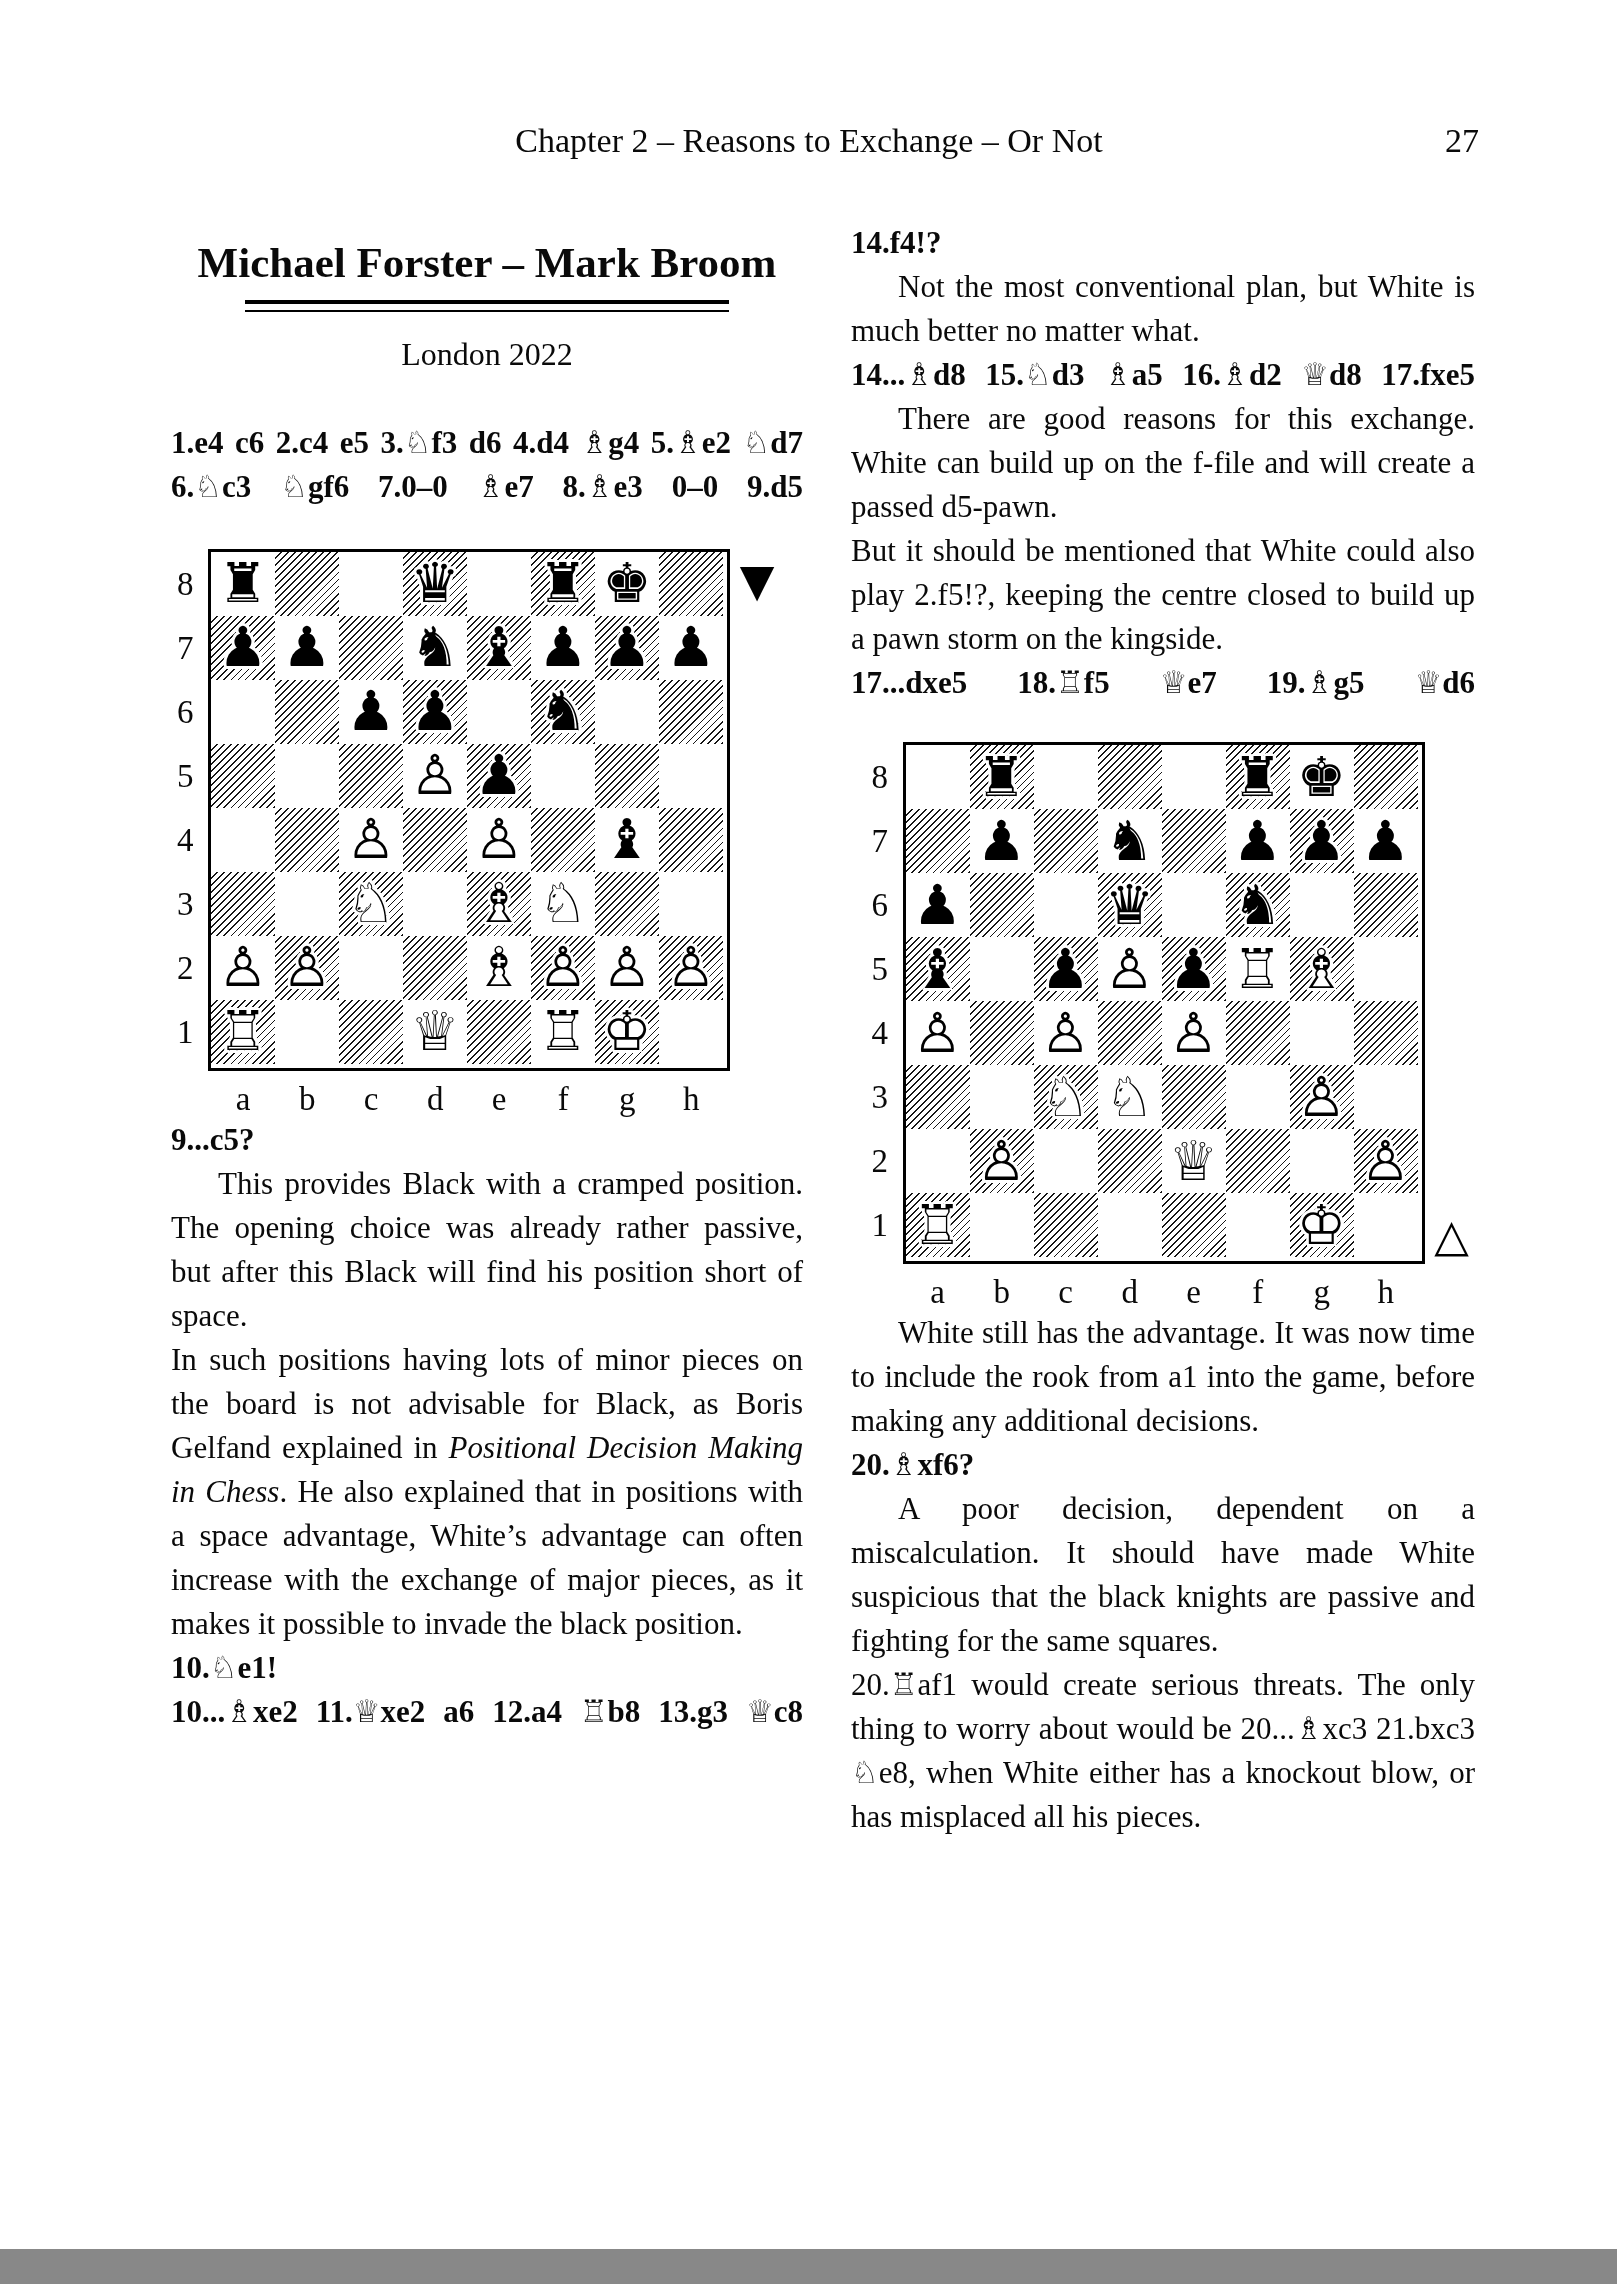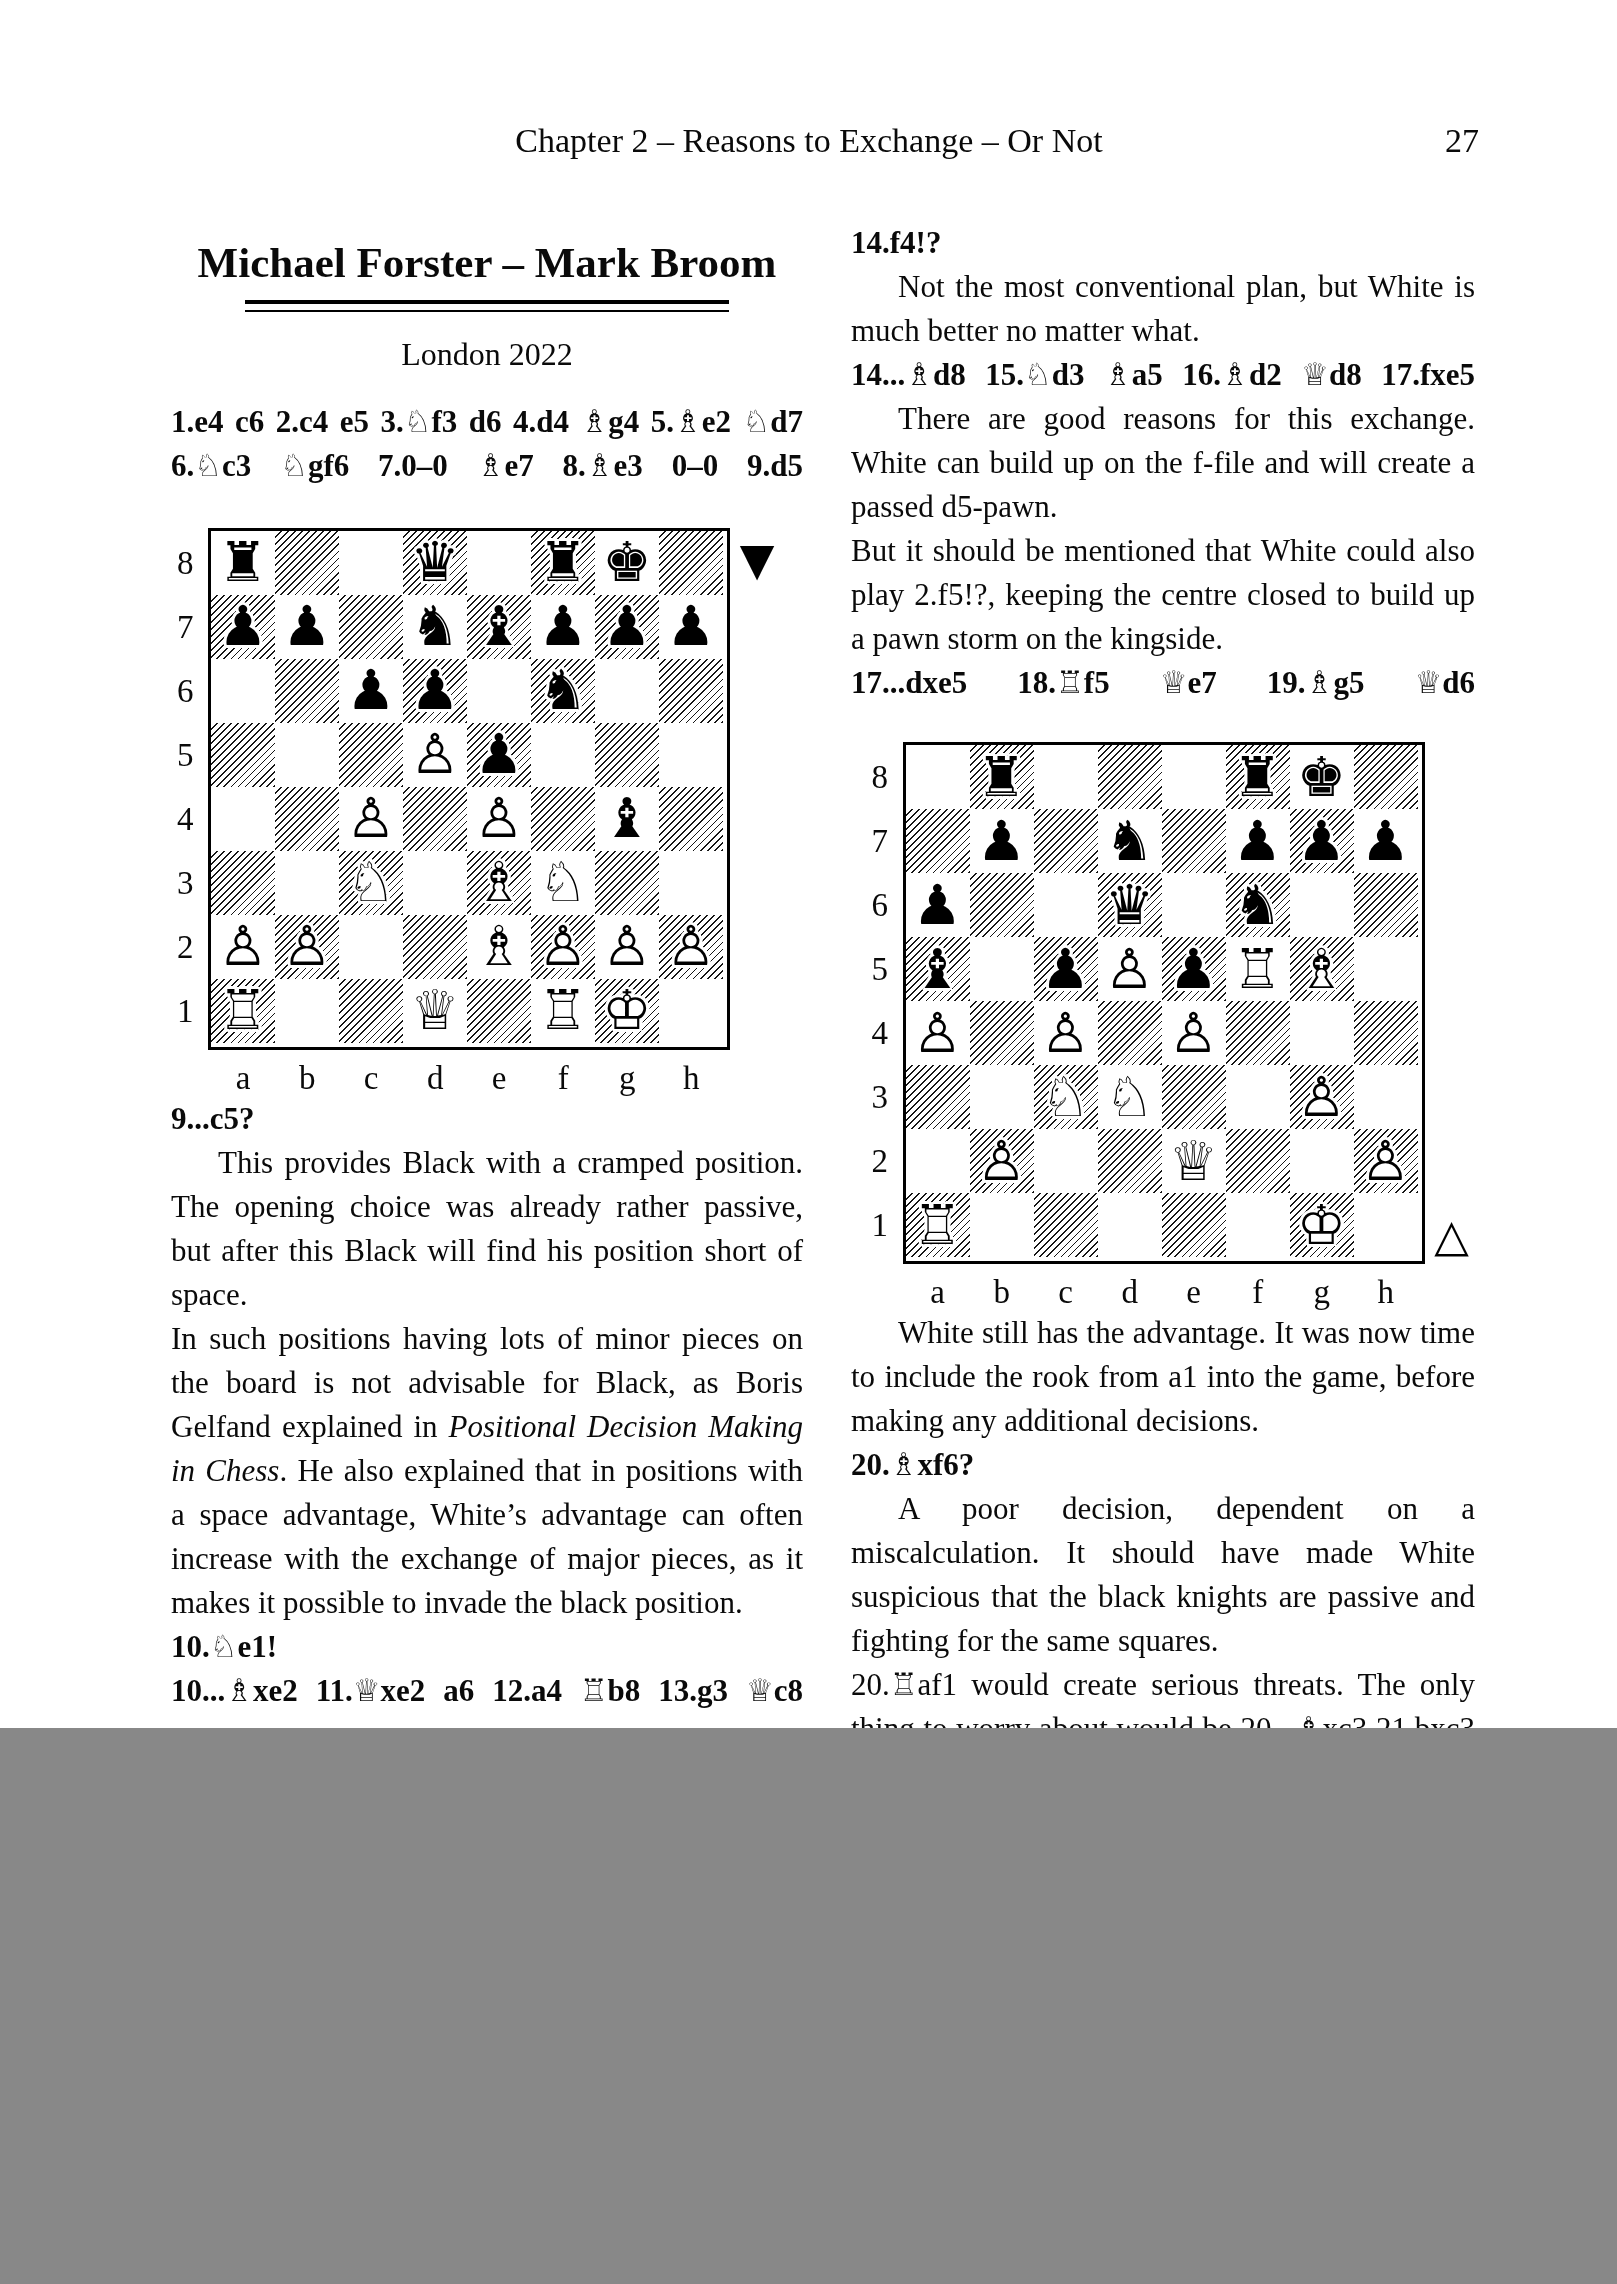--- a/index.html
+++ b/index.html
@@ -1,37 +1,37 @@
 <!DOCTYPE html>
 <html style="font-size:13px"><head>
 <meta charset="utf-8">
 <style>
   html,body{margin:0;padding:0;background:#888;}
-  .page{position:relative;width:1618px;height:1728px;background:#ffffff;color:#0a0a0a;
+  .page{position:relative;width:1618px;height:2249px;background:#ffffff;color:#0a0a0a;
         font-family:"Liberation Serif","DejaVu Serif","DejaVu Sans",serif;overflow:hidden;}
 
   
   .hdr-title{position:absolute;top:118px;left:0;width:100%;text-align:center;font-size:34px;line-height:45px;}
   .hdr-page{position:absolute;top:118px;right:139px;font-size:34px;line-height:45px;}
 
   
   .col{position:absolute;font-size:31px;line-height:44px;text-align:justify;}
   .col-left{left:171px;top:239px;width:632px;}
   .col-right{left:851px;top:221px;width:624px;}
 
   p{margin:0;}
   .ind{text-indent:47px;}
   .gap{}
   .head{font-weight:bold;}
   .moves{font-weight:bold;text-align:justify;text-align-last:justify;}
 
   .game-title{font-weight:bold;font-size:43px;line-height:48px;text-align:center;text-align-last:center;}
   .rule{width:484px;height:6.4px;margin:13px auto 0;border-top:4px solid #000;border-bottom:2.4px solid #000;}
   .event{font-size:32px;margin-top:19.3px;text-align:left;text-align-last:center;}
-  .opening{margin-top:24px;}
+  .opening{margin-top:45px;}
 
   
   .dgm{display:grid;grid-template-columns:37px 522px 53px;grid-template-rows:522px 47px;margin-top:40px;}
   .dgm2{margin-left:14.5px;margin-top:37px;}
   .ranks{grid-row:1;grid-column:1;display:grid;grid-template-rows:repeat(8,64px);padding-top:3.2px;}
   .rlab{display:flex;align-items:center;justify-content:flex-end;padding-right:14.5px;font-size:33px;}
   .board{grid-row:1;grid-column:2;width:516px;height:516px;border:3.2px solid #000;
          display:grid;grid-template-columns:repeat(8,64px);grid-template-rows:repeat(8,64px);background:#fff;}
   .files{grid-row:2;grid-column:2;display:grid;grid-template-columns:repeat(8,64px);margin-left:3.2px;}
   .flab{display:flex;align-items:flex-end;justify-content:center;font-size:33px;padding-top:6.4px;}

